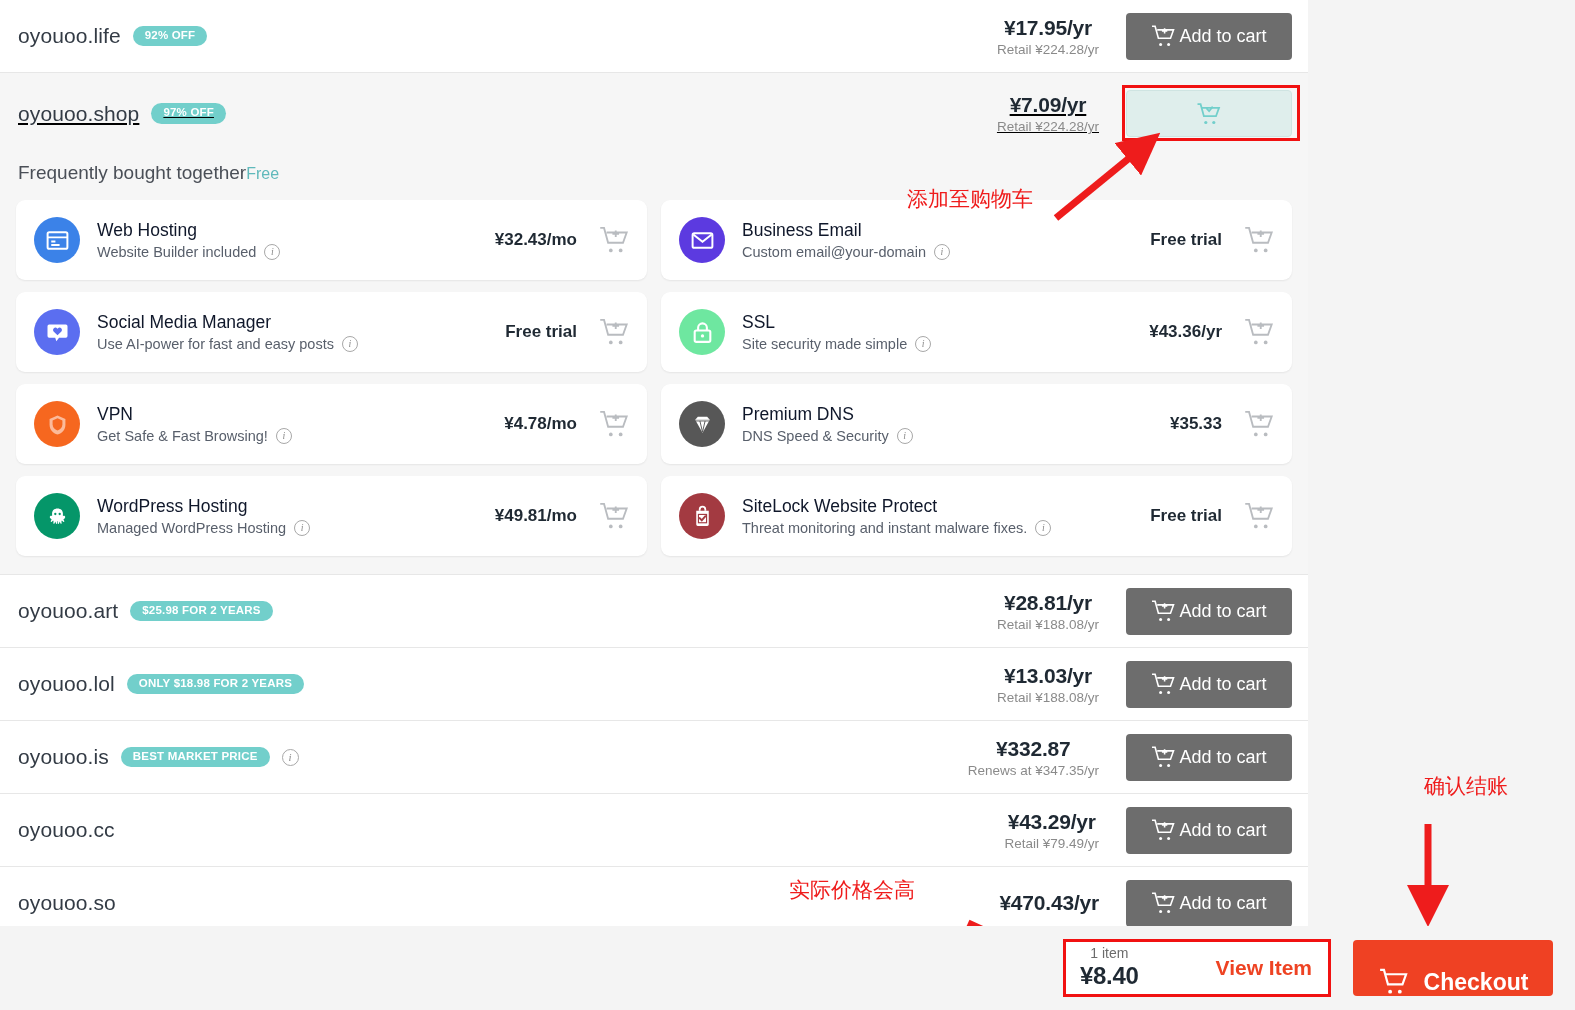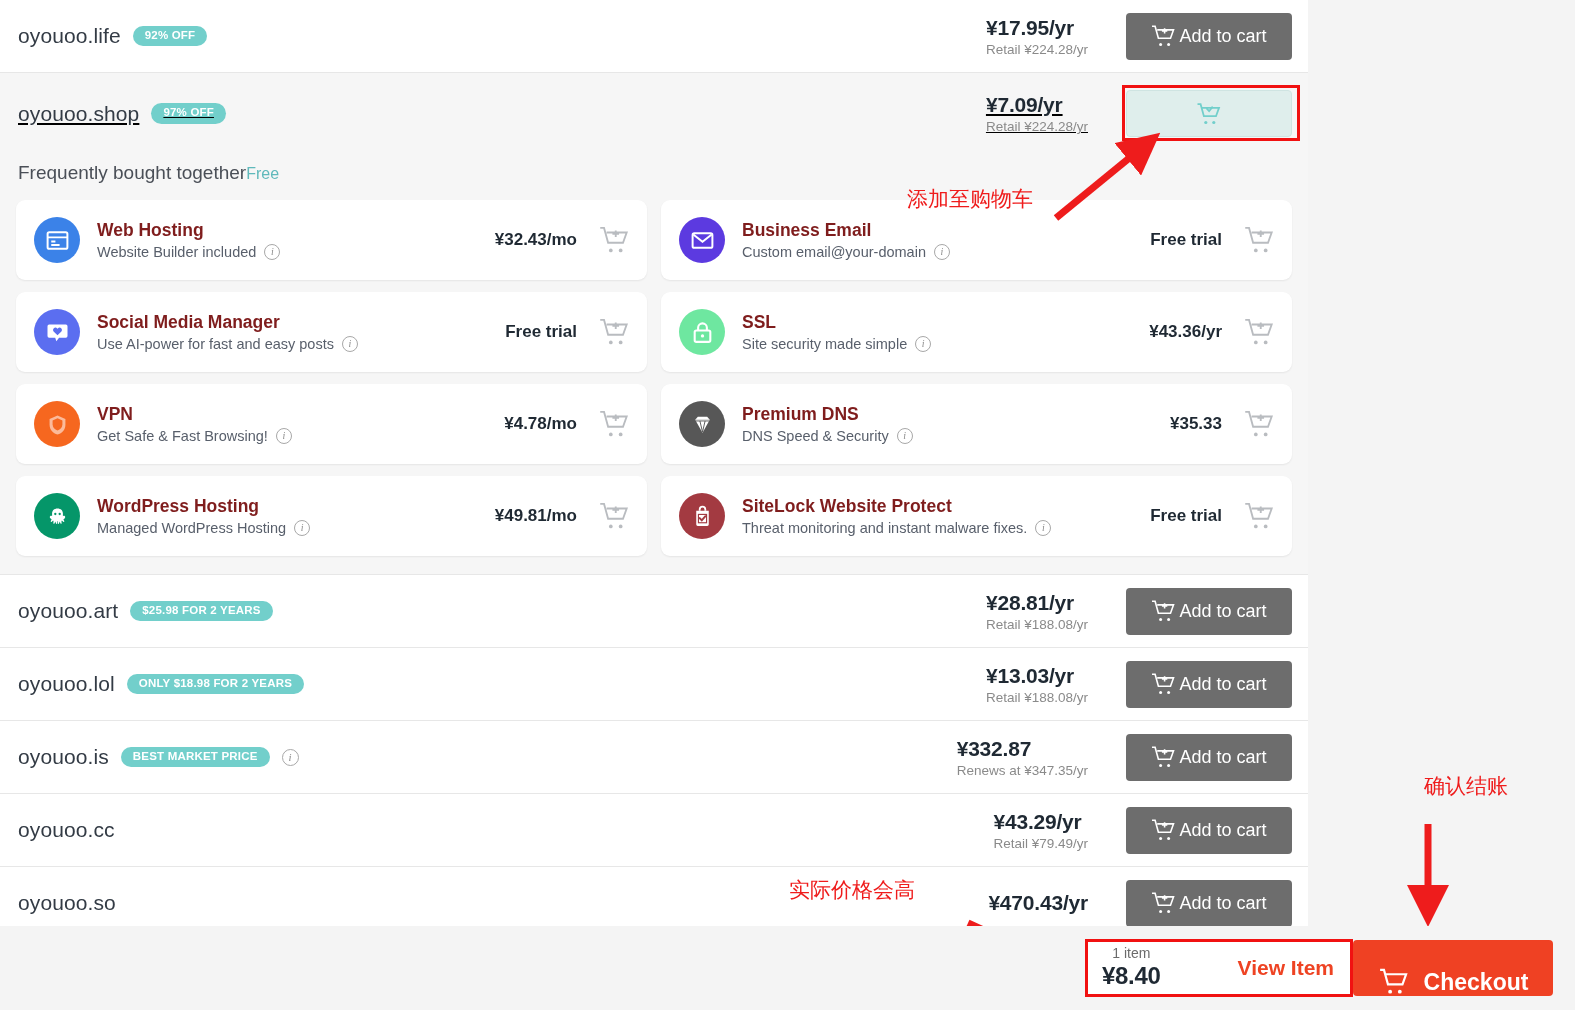--- a/index.html
+++ b/index.html
@@ -46,21 +46,21 @@
   .info-i {
     display: inline-flex; align-items: center; justify-content: center;
     width: 17px; height: 17px; margin-left: 12px;
     border: 1.3px solid #a8a8a8; border-radius: 50%;
     color: #8c8c8c; font-size: 11px;
     font-family: "Liberation Serif", serif; font-style: italic;
     line-height: 1;
   }
   .spacer { flex: 1 1 auto; }
 
-  .price-block { text-align: left; margin-right: 38px; white-space: nowrap; }
+  .price-block { text-align: center; margin-right: 27px; white-space: nowrap; }
   .price-main { font-size: 21px; color: #1f2933; font-weight: 700; letter-spacing: -.2px; }
   .price-sub { font-size: 13.5px; color: #8a8a8a; margin-top: 2px; }
 
   .btn-cart {
     width: 166px; height: 47px;
     background: #6d6d6d; color: #fff;
     border: none; border-radius: 4px;
     display: flex; align-items: center; justify-content: center; gap: 2px;
     font-size: 18px; font-family: "Liberation Sans", sans-serif;
     cursor: pointer;
@@ -103,39 +103,39 @@
     padding: 0 16px 0 18px;
     box-shadow: 0 1px 2px rgba(0,0,0,.07);
   }
   .addon-ic {
     width: 46px; height: 46px; border-radius: 50%;
     flex: none; display: flex; align-items: center; justify-content: center;
     margin-right: 17px;
   }
   .addon-ic svg { width: 25px; height: 25px; }
   .addon-txt { display: flex; flex-direction: column; gap: 3px; min-width: 0; }
-  .addon-name { font-size: 17.5px; font-weight: 700; color: #7f1d1d; white-space: nowrap; }
+  .addon-name { font-size: 17.5px; font-weight: 400; color: #0f172a; white-space: nowrap; }
   .addon-desc {
     font-size: 14.5px; color: #585f6b; white-space: nowrap;
     display: flex; align-items: flex-end;
   }
   .addon-desc .info-i { width: 16px; height: 16px; margin-left: 8px; font-size: 10px; }
   .addon-price {
     margin-left: auto; font-size: 17px; color: #1f2933; font-weight: 700;
     white-space: nowrap; padding-right: 22px;
   }
   .addon-cart { width: 32px; height: 30px; flex: none; cursor: pointer; }
 
   
   .bottombar {
     position: absolute; left: 0; bottom: 0;
     width: 1575px; height: 84px;
     background: #f4f4f4;
     display: flex; align-items: center; justify-content: flex-end;
-    padding-right: 22px; 
+    padding-right: 22px; gap: 22px;
   }
   .cart-summary {
     background: #fff;
     height: 58px; width: 268px;
     display: flex; align-items: center;
     padding: 0 16px 0 14px;
     border: 3px solid #f11111;
   }
   .cs-left { display: flex; flex-direction: column; align-items: center; }
   .cs-items { font-size: 14px; color: #6b6b6b; line-height: 1.1; }

